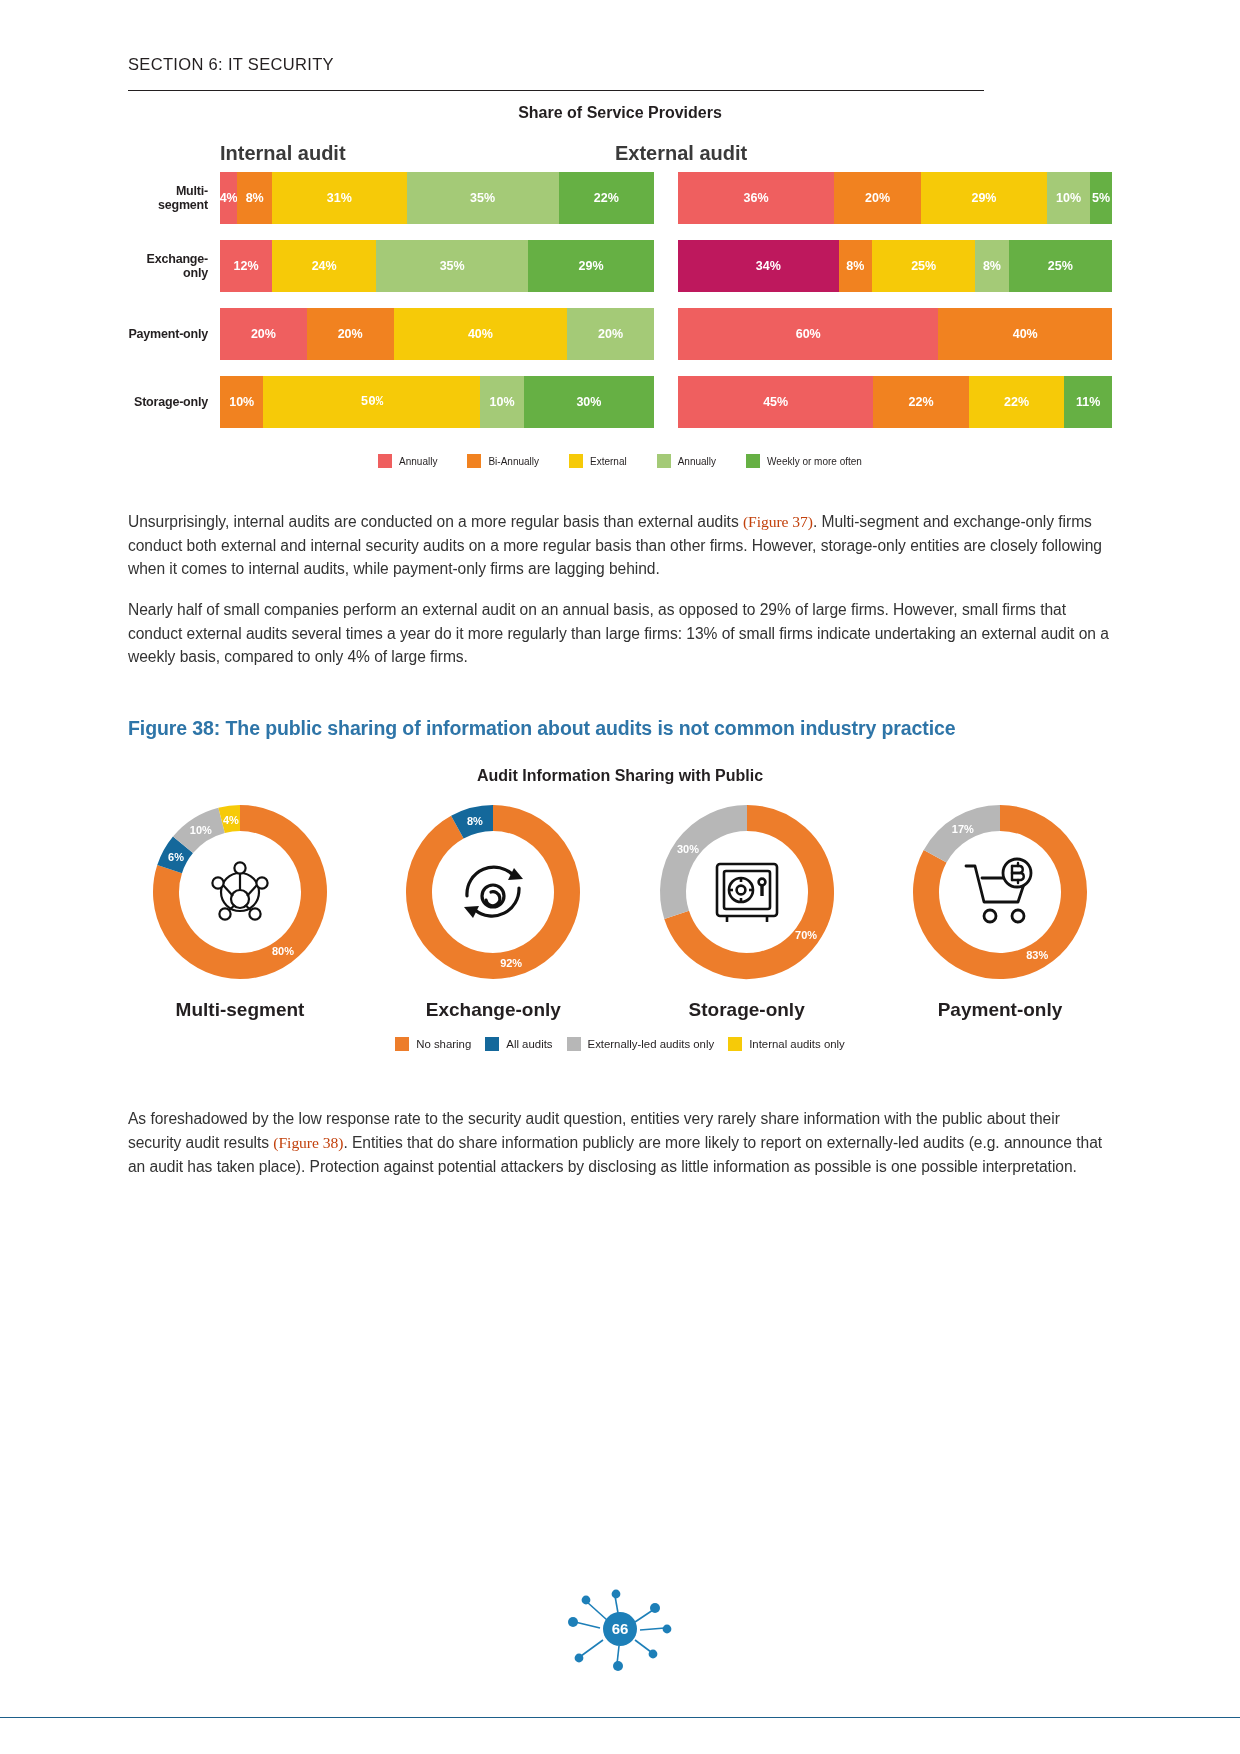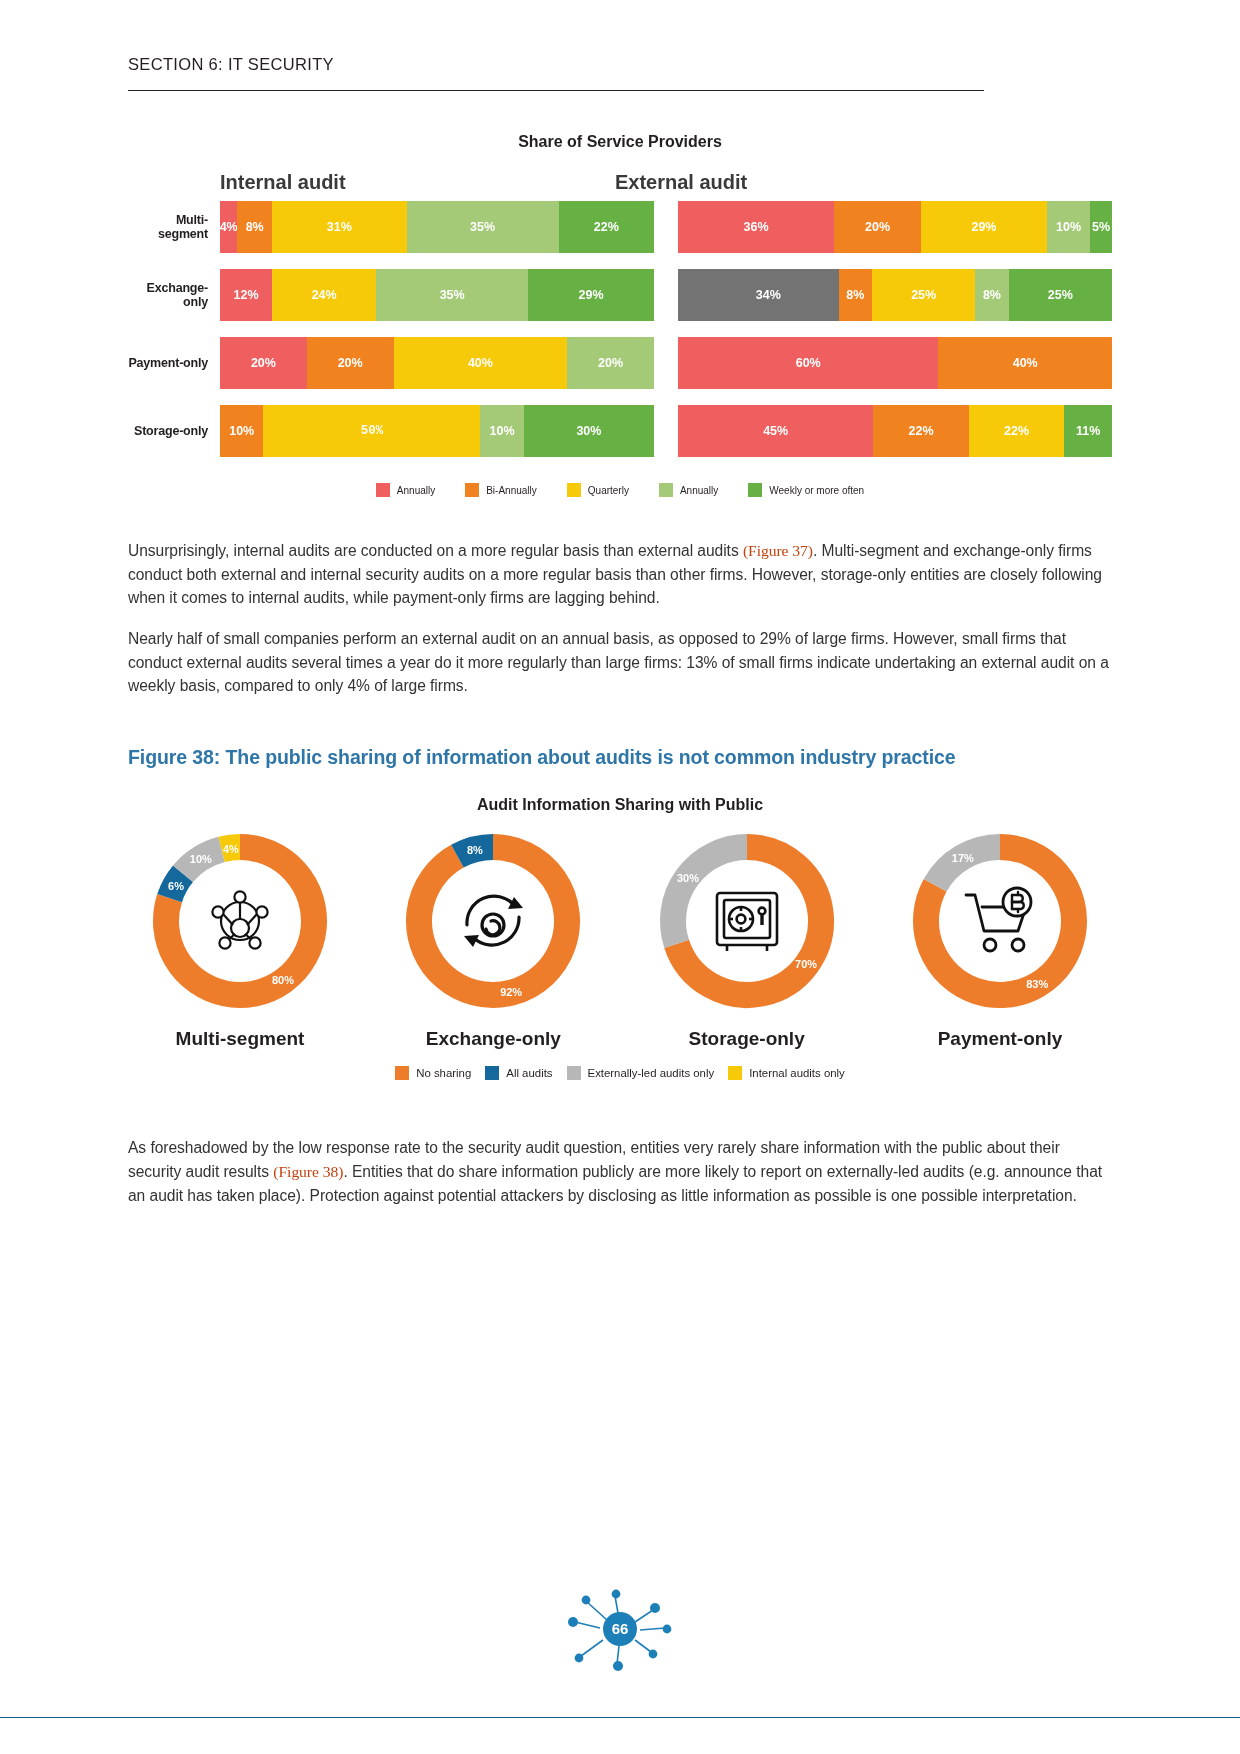--- a/index.html
+++ b/index.html
@@ -158,21 +158,21 @@
 </style>
 </head>
 <body>
 
 <div class="page">
 
   <div class="section-header">SECTION 6: IT SECURITY</div>
   <div class="header-rule"></div>
 
 
-  <div style="margin-top:42px;">
+  <div style="margin-top:13px;">
     <div class="chart-supertitle">Share of Service Providers</div>
 
     <div class="bars-area">
       <div class="panel-labels">
         <div class="panel-label left">Internal audit</div>
         <div class="panel-label right">External audit</div>
       </div>
       <div id="bar-rows">
           <div class="bar-row">
             <div class="row-label">Multi-segment</div>
@@ -196,21 +196,21 @@
           <div class="bar-row">
             <div class="row-label">Exchange-only</div>
             <div class="bar-pair">
               <div class="bar">
                 <div class="seg" style="flex-grow: 12; flex-basis: 0px; background: rgb(239, 95, 95);">12%</div>
                 <div class="seg" style="flex-grow: 24; flex-basis: 0px; background: rgb(246, 202, 8); text-align: center;">24%</div>
                 <div class="seg" style="flex-grow: 35; flex-basis: 0px; background: rgb(164, 202, 119);">35%</div>
                 <div class="seg" style="flex-grow: 29; flex-basis: 0px; background: rgb(102, 176, 68);">29%</div>
               </div>
               <div class="bar">
-                <div class="seg" style="flex-grow: 34; flex-basis: 0px; background: #737373; padding-left: 20px;">34%</div>
+                <div class="seg" style="flex-grow: 34; flex-basis: 0px; background: #be185d; padding-left: 20px;">34%</div>
                 <div class="seg" style="flex-grow: 8; flex-basis: 0px; background: rgb(241, 130, 32);">8%</div>
                 <div class="seg" style="flex-grow: 25; flex-basis: 0px; background: rgb(246, 202, 8);">25%</div>
                 <div class="seg" style="flex-grow: 8; flex-basis: 0px; background: rgb(164, 202, 119);">8%</div>
                 <div class="seg" style="flex-grow: 25; flex-basis: 0px; background: rgb(102, 176, 68);">25%</div>
               </div>
             </div>
           </div>
           <div class="bar-row">
             <div class="row-label">Payment-only</div>
             <div class="bar-pair">
@@ -250,21 +250,21 @@
         <div class="legend-item">
           <span class="swatch" style="background: rgb(239, 95, 95);"></span>
           <span class="legend-text">Annually</span>
         </div>
         <div class="legend-item">
           <span class="swatch" style="background: rgb(241, 130, 32);"></span>
           <span class="legend-text">Bi-Annually</span>
         </div>
         <div class="legend-item">
           <span class="swatch" style="background: rgb(246, 202, 8);"></span>
-          <span class="legend-text">Quarterly</span>
+          <span class="legend-text">External</span>
         </div>
         <div class="legend-item">
           <span class="swatch" style="background: rgb(164, 202, 119);"></span>
           <span class="legend-text">Annually</span>
         </div>
         <div class="legend-item">
           <span class="swatch" style="background: rgb(102, 176, 68);"></span>
           <span class="legend-text">Weekly or more often</span>
         </div>
       </div>

